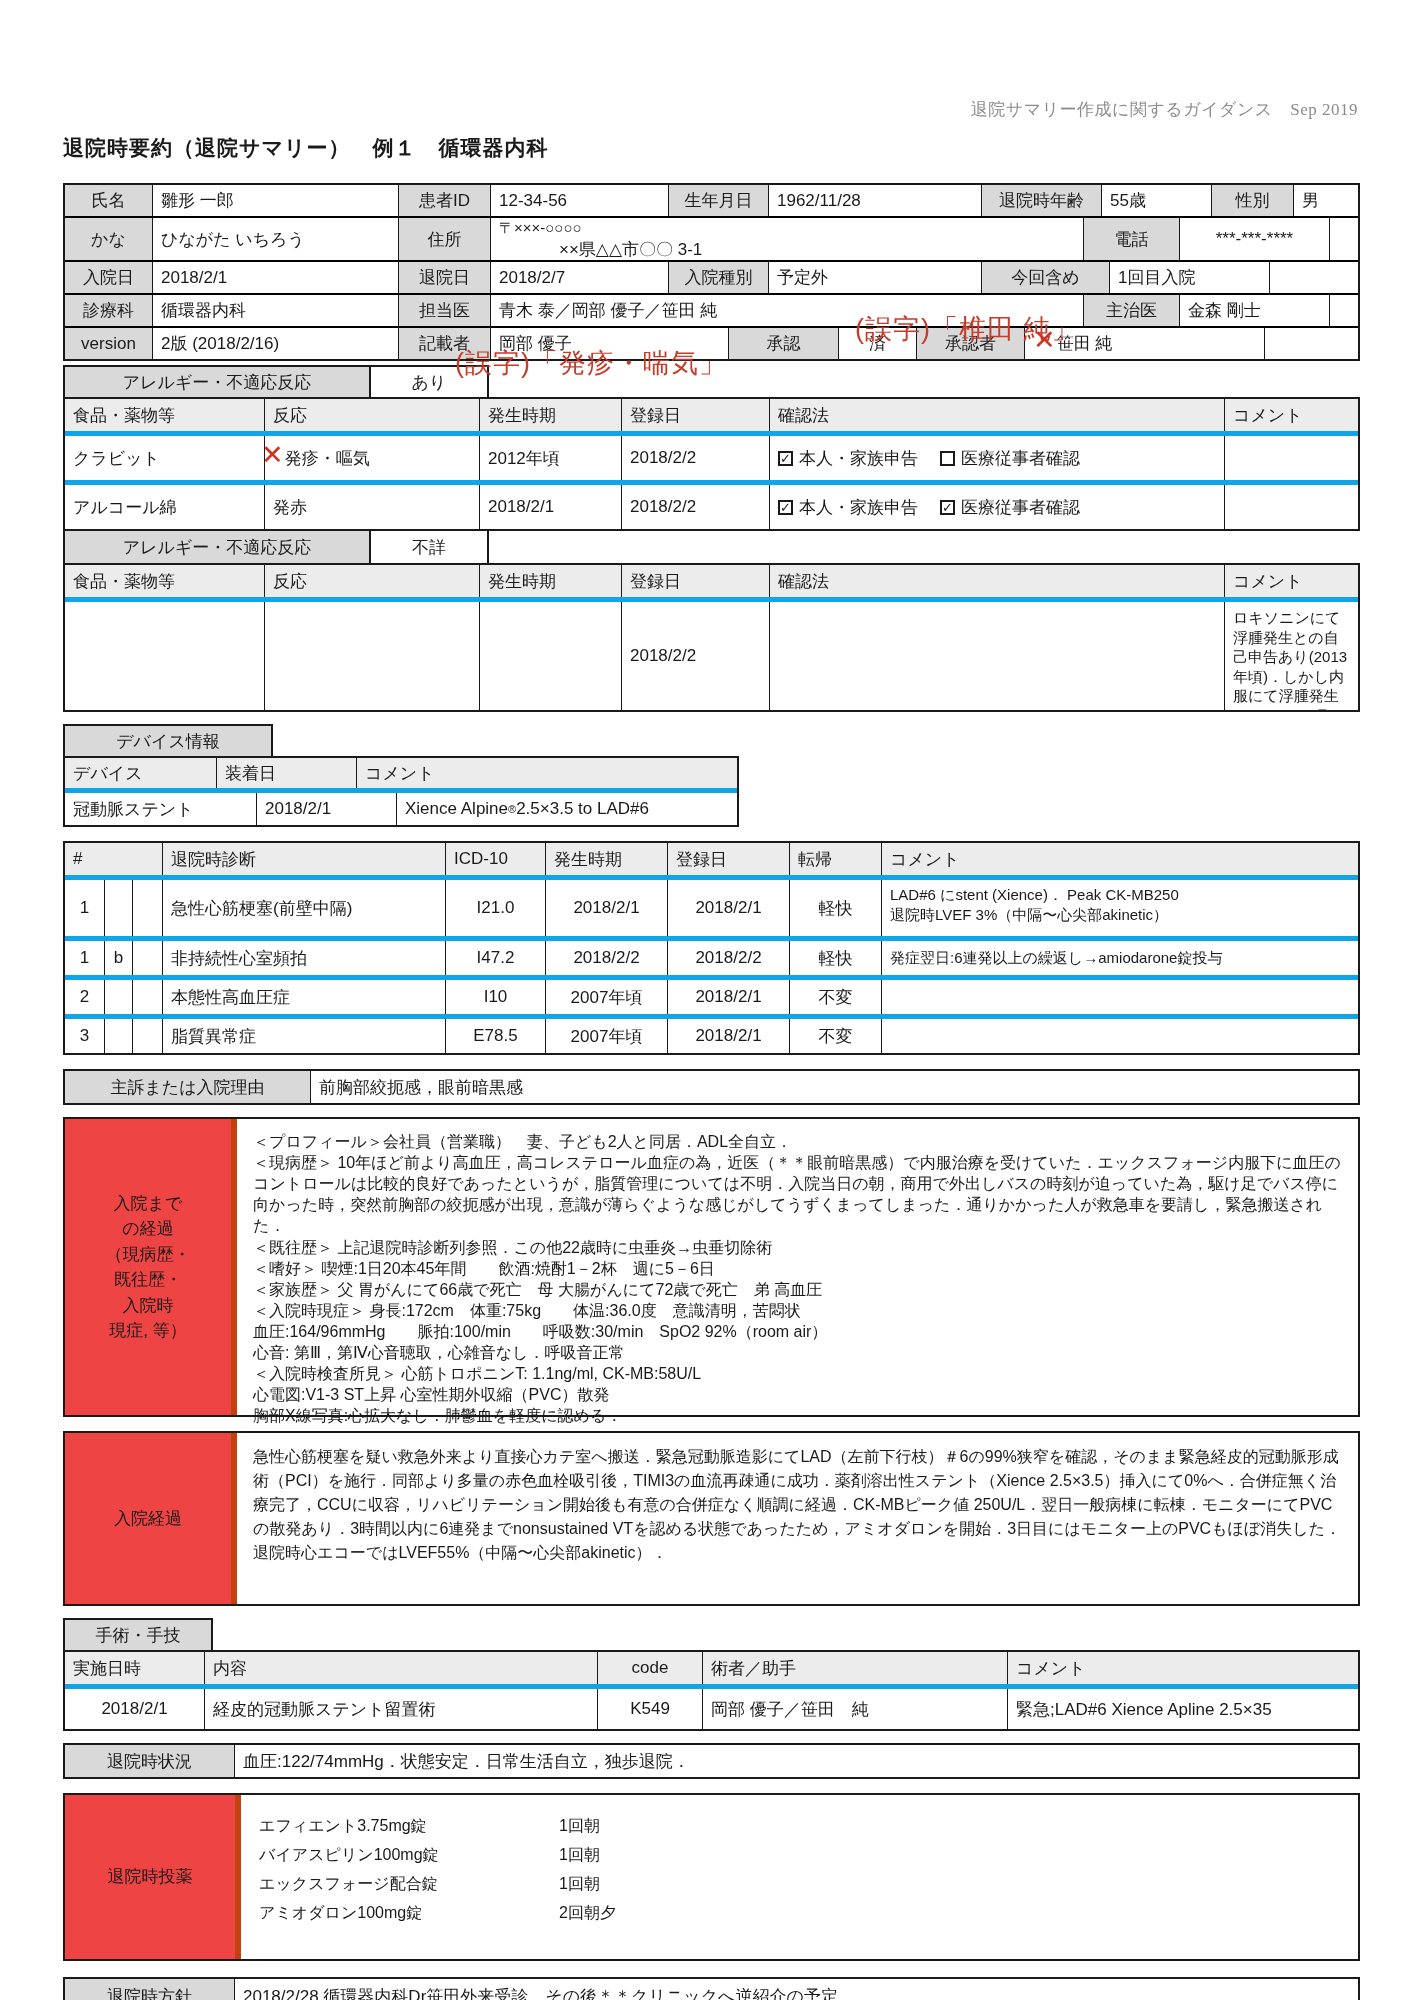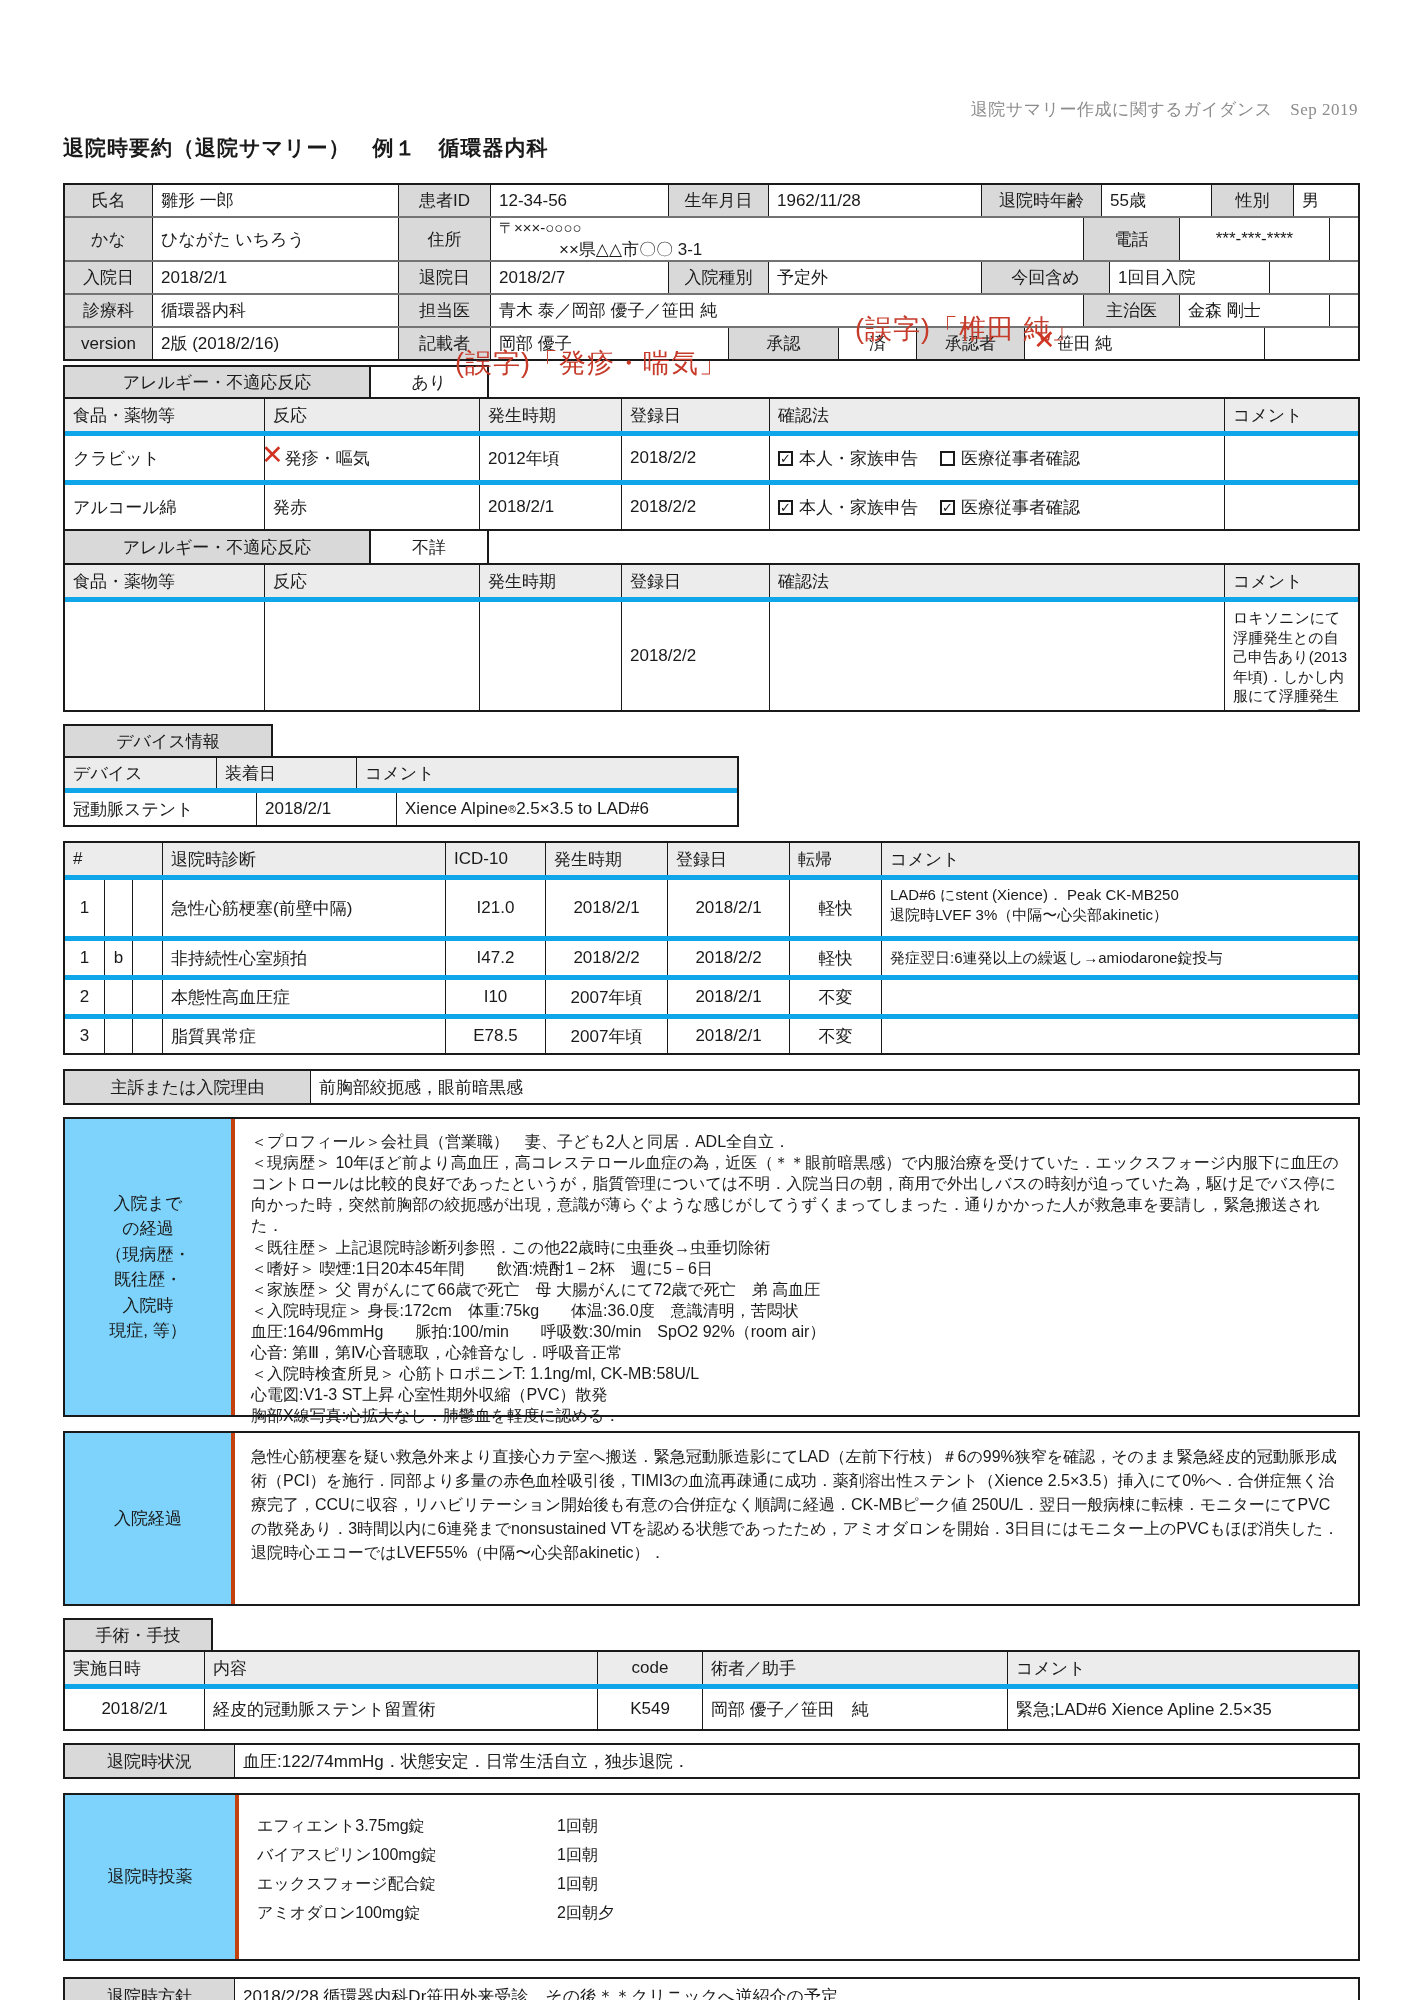--- a/index.html
+++ b/index.html
@@ -7,21 +7,21 @@
        font-family:"Liberation Sans","DejaVu Sans",sans-serif;color:#1a1a1a;}
   .page{position:absolute;left:63px;top:0;width:1297px;}
   .guidance{position:absolute;top:98px;right:2px;font-size:17px;color:#8c8c8c;
             font-family:"Liberation Serif","DejaVu Serif",serif;letter-spacing:.5px;}
   .title{position:absolute;top:134px;left:0;font-size:21px;font-weight:bold;letter-spacing:1px;}
   .content{position:absolute;top:183px;left:0;width:1297px;}
   
   .tbl{border:2px solid #1a1a1a;box-sizing:border-box;width:1297px;}
   .row{display:flex;border-bottom:5px solid #0ea5e9;}
   .row:last-child{border-bottom:none;}
-  .row.thick{border-bottom:2px solid #737373;}
+  .row.thick{border-bottom:2px solid #000000;}
   .cell{box-sizing:border-box;border-right:1px solid #1a1a1a;display:flex;align-items:center;
         font-size:17px;padding:2px 8px;overflow:hidden;}
   .cell:last-child{border-right:none;}
   .lab{background:#d9d9d9;justify-content:center;text-align:center;}
   .val{background:#fff;}
   .ctr{justify-content:center;}
   
   .bar{border:2px solid #1a1a1a;border-bottom:none;background:#d9d9d9;box-sizing:border-box;
        display:flex;align-items:center;justify-content:center;font-size:17px;height:32px;}
   
@@ -29,21 +29,21 @@
             pointer-events:none;z-index:5;}
   .red-x{color:#d03322;font-size:27px;font-weight:bold;line-height:1;position:relative;top:-3px;
          margin-right:1px;}
   
   .cbx{width:15px;height:15px;border:2px solid #1a1a1a;box-sizing:border-box;display:inline-flex;
        align-items:center;justify-content:center;font-size:13px;line-height:1;margin-right:6px;
        flex:none;font-weight:bold;}
   .cbgroup{display:inline-flex;align-items:center;margin-right:22px;white-space:nowrap;}
   
   .bigbox{display:flex;border:2px solid #1a1a1a;box-sizing:border-box;width:1297px;}
-  .bigbox .side{width:166px;flex:none;background:#7dd3fc;border-right:4px solid #c2410c;
+  .bigbox .side{width:166px;flex:none;background:#ef4444;border-right:6px solid #c2410c;
                 display:flex;flex-direction:column;align-items:center;justify-content:center;
                 font-size:17px;line-height:1.5;text-align:center;}
   .bigbox .body{flex:1;padding:12px 16px;font-size:16px;line-height:1.36;}
   .sup{font-size:11px;vertical-align:super;}
   .mt4{margin-top:4px;}.mt12{margin-top:12px;}.mt14{margin-top:14px;}.mt16{margin-top:16px;}
   .comment-small{font-size:15px;line-height:1.3;}
   .nowrap{white-space:nowrap;}
 </style>
 </head>
 <body>

